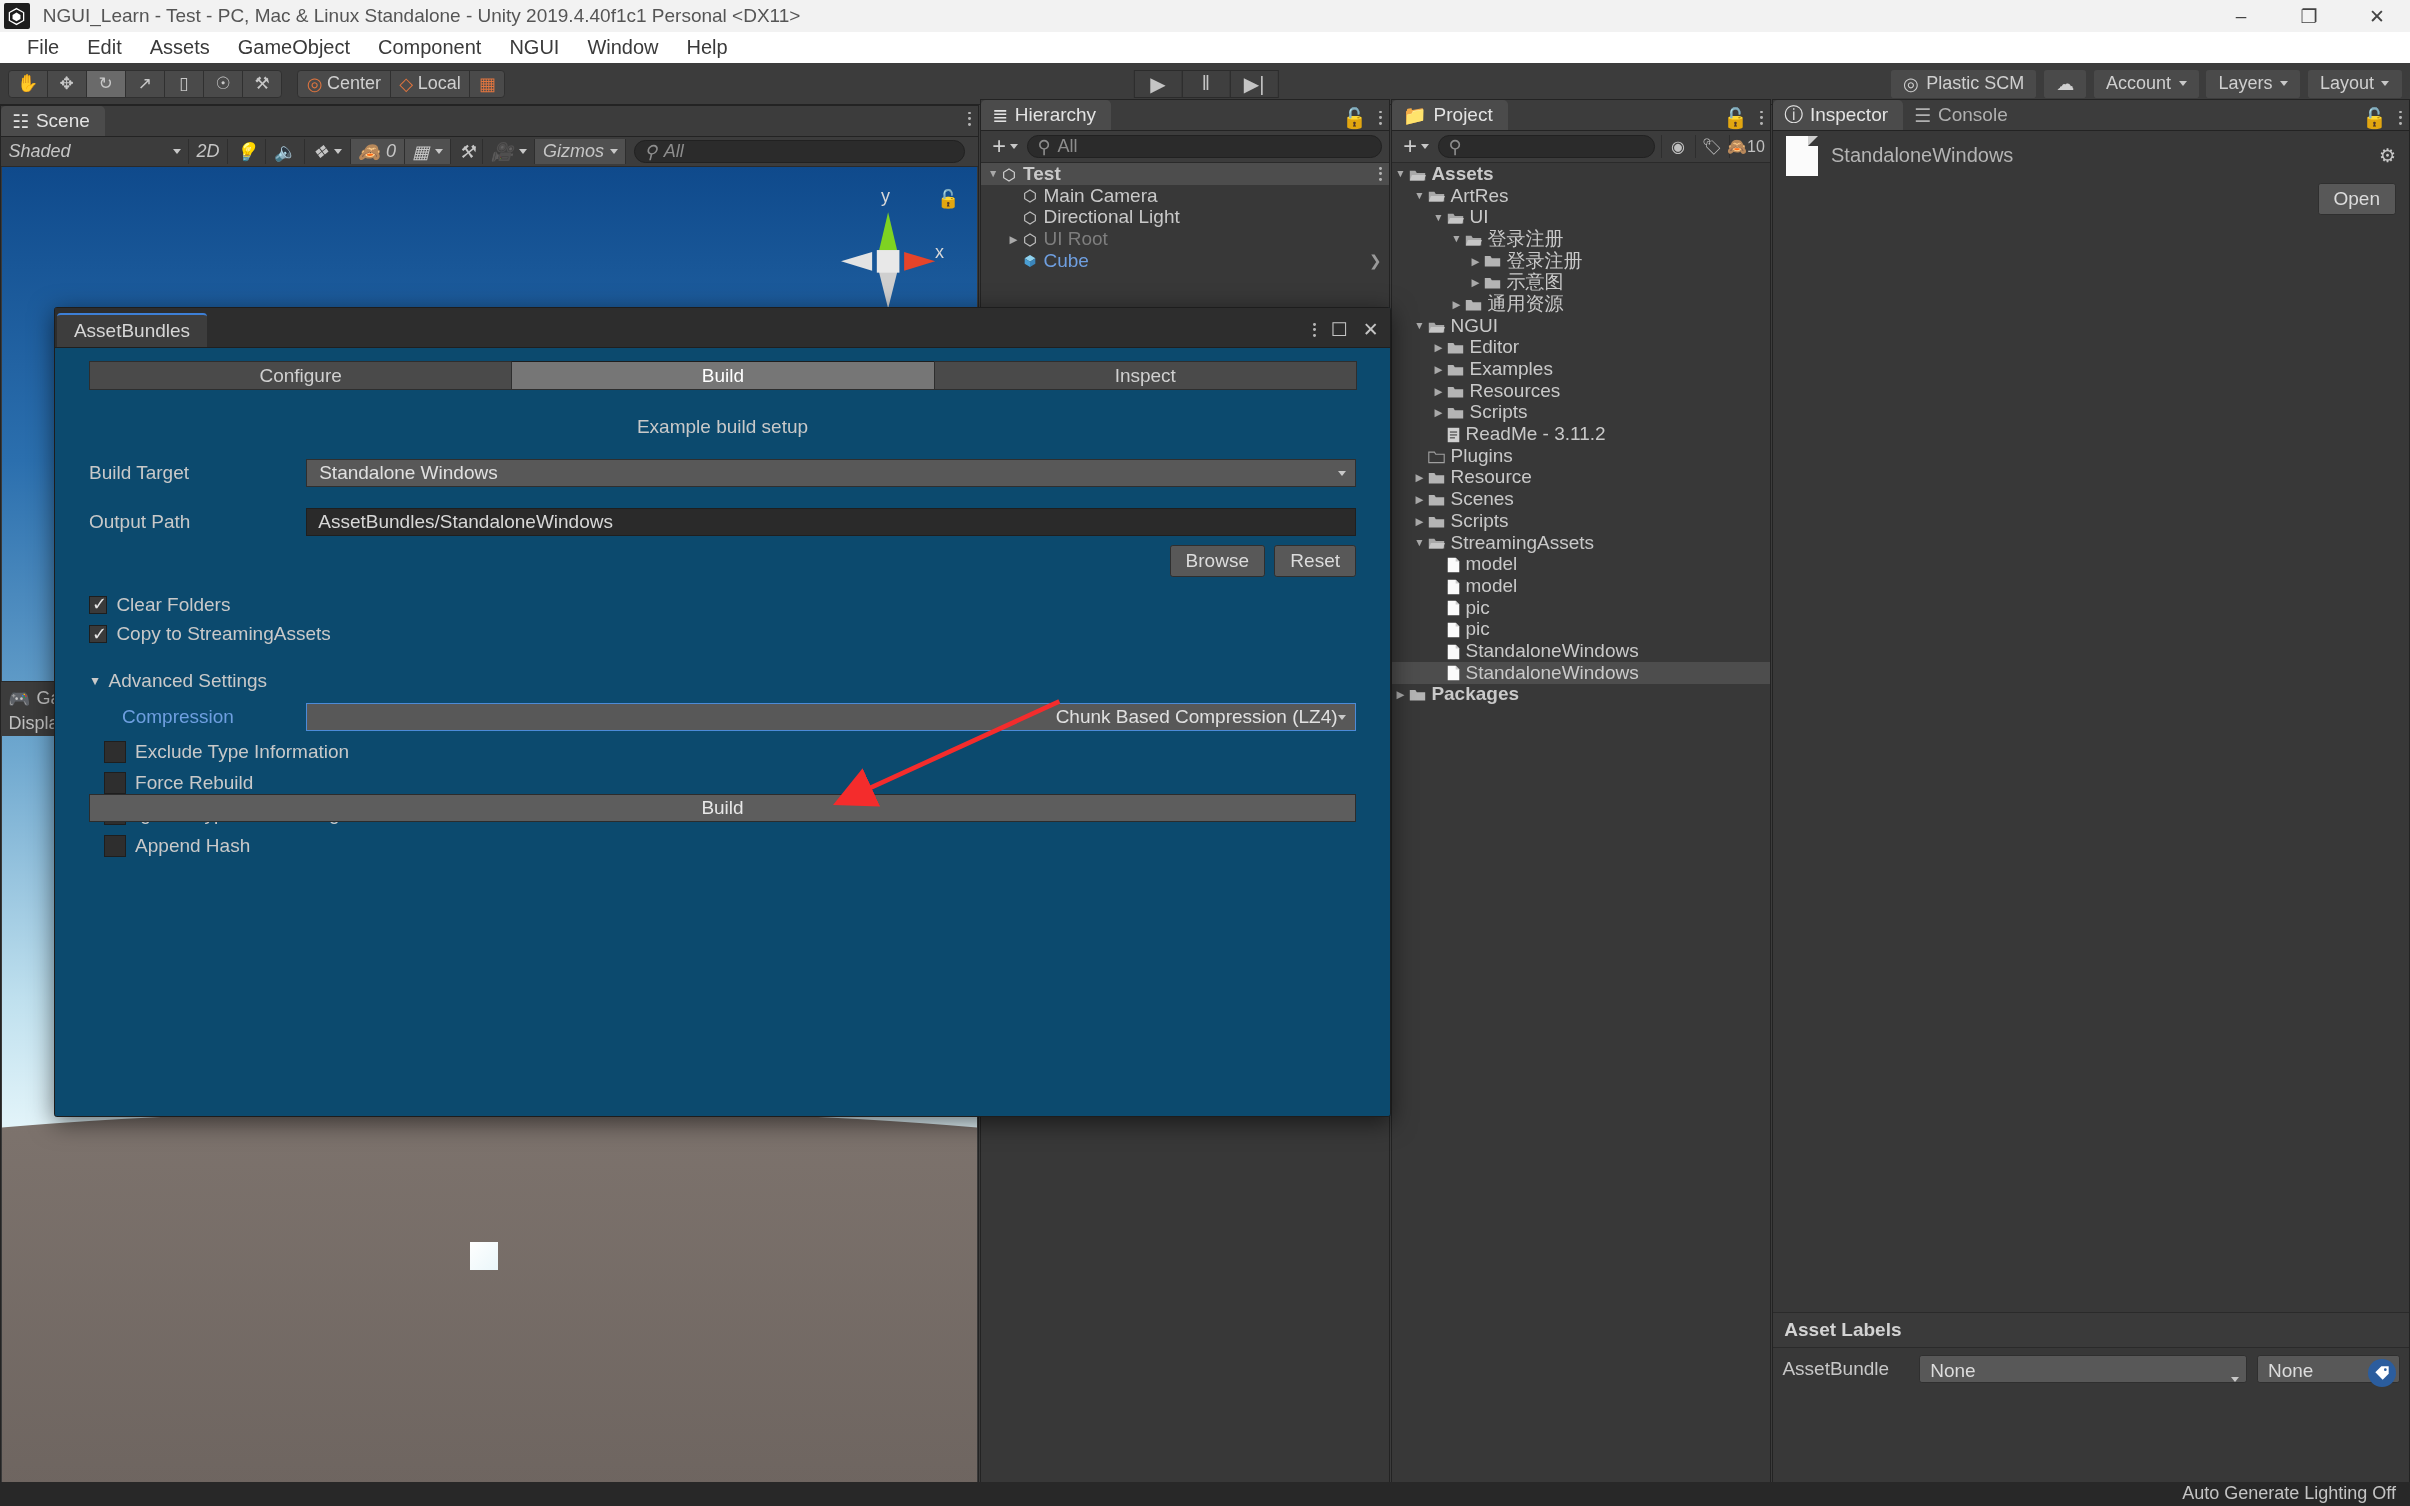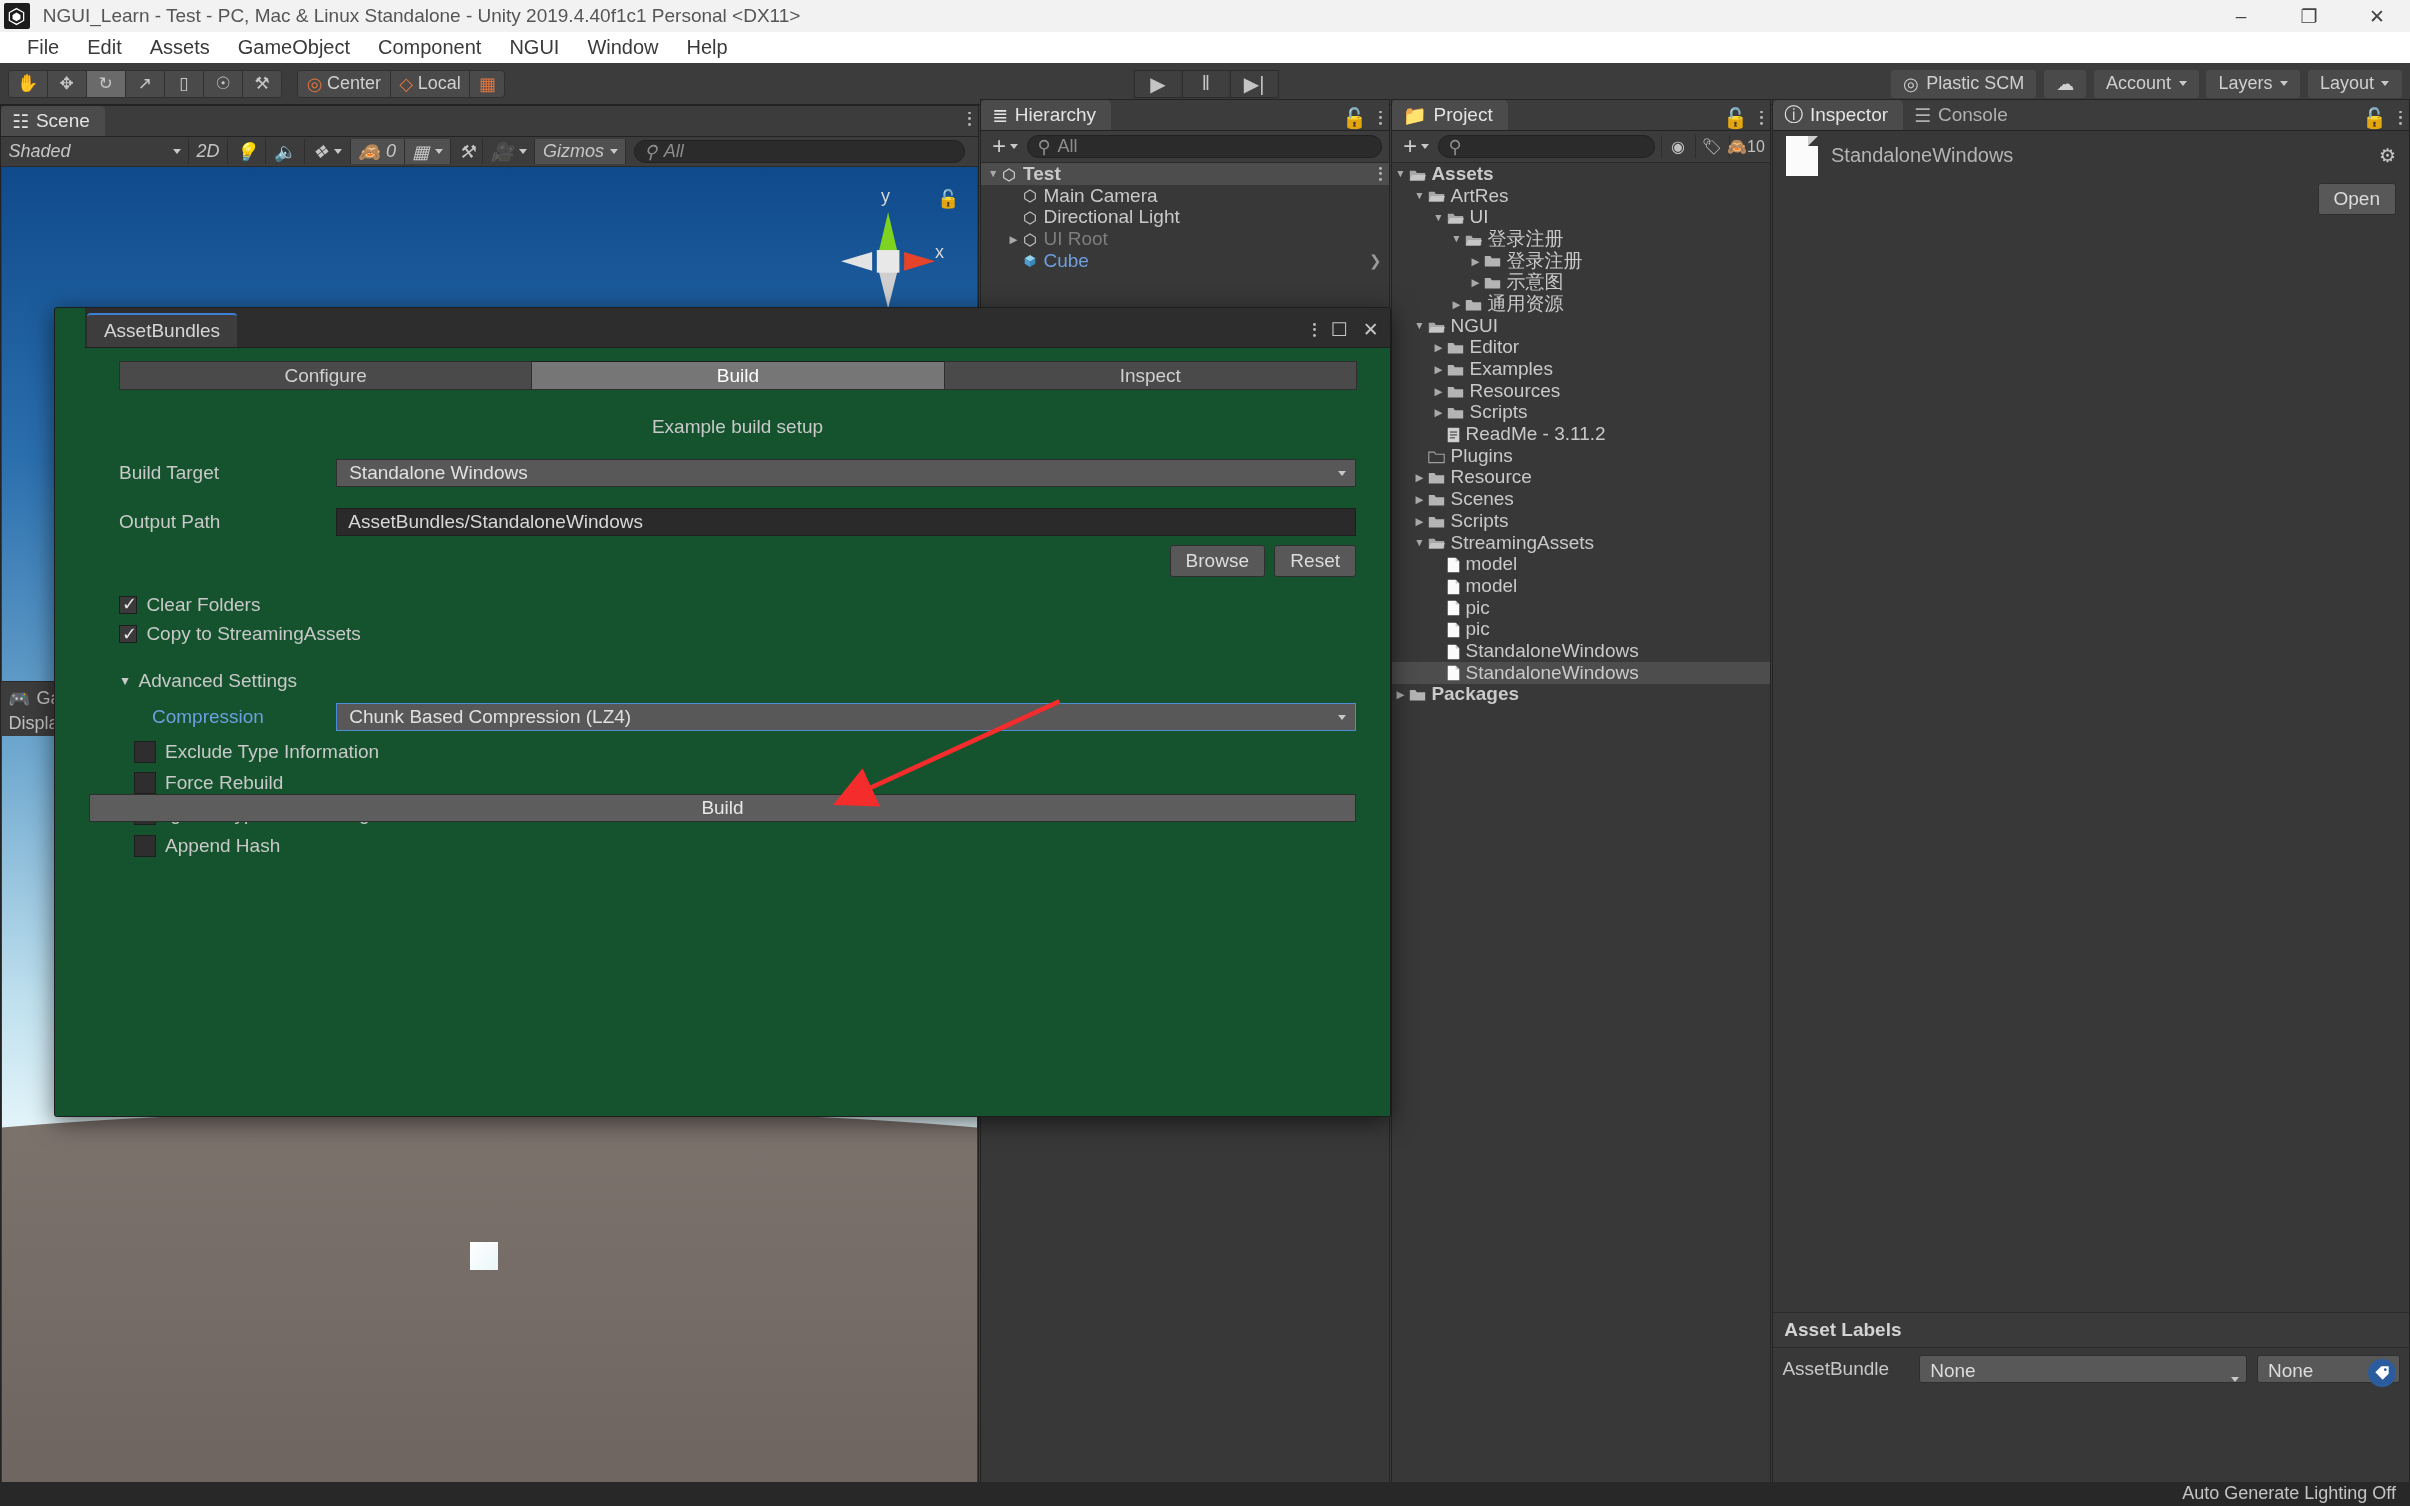--- a/index.html
+++ b/index.html
@@ -115,42 +115,42 @@
   #labelsarea { height:58px; position:relative; }
   .tagcircle { position:absolute; right:13px; top:11.3px; width:28px; height:28px;
     background:#2b5d9e; border-radius:50%; display:flex; align-items:center; justify-content:center; }
   #abrow { height:41px; display:flex; align-items:center; gap:9.4px; padding:0 9.4px; }
   .dd { background:#585858; border:0.9px solid #2f2f2f; border-radius:2.8px; height:28px;
     display:flex; align-items:flex-end; justify-content:space-between; padding:0 7.5px 0 10.4px;
     color:#dcdcdc; font-size:19px; }
 
   
   #abwin { position:absolute; left:54px; top:307px; width:1337px; height:810px;
-    background:#14532d; border:0.9px solid #1d1d1d; border-radius:2.8px;
-    box-shadow:0 5.6px 24.5px rgba(0,0,0,.55); z-index:50;padding-left:30px; }
+    background:#0c4a6e; border:0.9px solid #1d1d1d; border-radius:2.8px;
+    box-shadow:0 5.6px 24.5px rgba(0,0,0,.55); z-index:50; }
   #abtitlebar { height:40px; background:#2d2d2d; display:flex; align-items:flex-end;
     position:relative; border-bottom:0.9px solid #1f1f1f; }
   #abtab { height:34px; background:#3d3d3d; color:#d6d6d6; font-size:19px; display:flex;
     align-items:center; padding:0 17px; border-radius:3.8px 3.8px 0 0; border-top:2.8px solid #3d7fd6;
     margin-left:1.9px; }
   #abwinicons { position:absolute; right:11.3px; top:10.4px; display:flex; gap:15px; align-items:center;
     color:#c4c4c4; font-size:19px; }
   #abbody { padding:13px 34px 0 34px; }
   #modebar { display:flex; margin:0 34px 0 34px; }
   .modebtn { flex:1; height:29px; background:#4a4a4a; border:0.9px solid #2e2e2e;
     display:flex; align-items:center; justify-content:center; color:#d0d0d0; font-size:19px;
     margin-right:-0.9px; }
   .modebtn.sel { background:#767676; color:#fff; border-top-color:#1e1e1e; }
   #examplelbl { text-align:center; color:#c9c9c9; font-size:19px; margin-top:13px; }
   .fieldrow { display:flex; align-items:center; margin-top:21px; }
   .fieldlbl { width:217px; color:#c9c9c9; font-size:19px; }
   .fieldctl { flex:1; }
   .popup { height:28px; background:#585858; border:0.9px solid #2f2f2f; display:flex;
     align-items:center; justify-content:space-between; padding:0 9.4px 0 12.2px; color:#e0e0e0; font-size:19px; }
-  .popup.focus { border:1.9px solid #4c8bd8; }
+  .popup.focus { border:1.9px solid #4c8bd8;justify-content:flex-end; }
   .textfield { height:28px; background:#2a2a2a; border:0.9px solid #1f1f1f; display:flex;
     align-items:center; padding:0 11.3px; color:#d8d8d8; font-size:19px; }
   #pathbtns { display:flex; justify-content:flex-end; gap:9.4px; margin-top:9.4px; }
   .cbrow { display:flex; align-items:center; gap:9.4px; margin-top:7.5px; font-size:19px; color:#c9c9c9; }
   .cb { width:18px; height:18px; background:#333; border:0.9px solid #1e1e1e; position:relative; flex:none; }
   .cb.ck { background:#3a3a3a; }
   .cb.ck:after { content:"\2713"; position:absolute; left:1.9px; top:-3.8px; color:#e6e6e6; font-size:18px; }
   .cb.big { width:21.7px; height:21.7px; background:#2e2e2e; }
   #advhdr { display:flex; align-items:center; gap:7.5px; margin-top:24.5px; font-size:19px; color:#c9c9c9; }
   .compress-lbl { width:217px; color:#6f9fe0; font-size:19px; padding-left:33px; }

